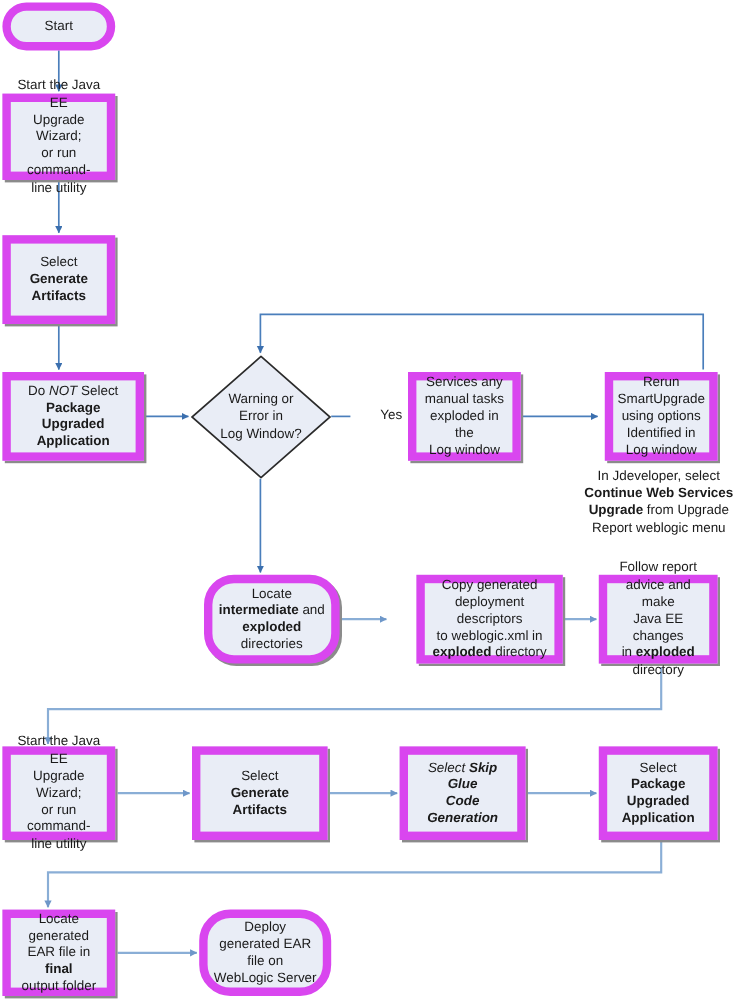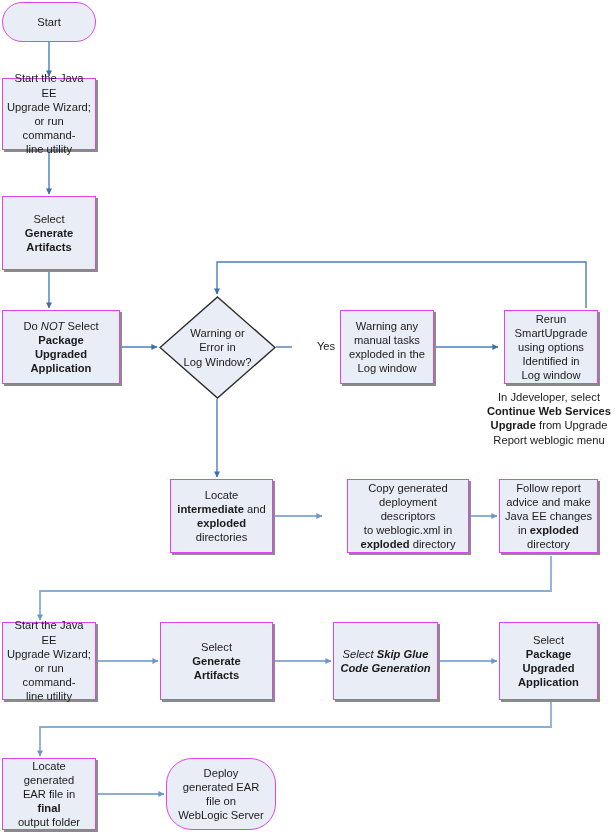--- a/index.html
+++ b/index.html
@@ -25,21 +25,21 @@
     position: absolute;
     left: 0; top: 0;
     width: 615px;
     height: 834px;
     pointer-events: none;
   }
   .node {
     position: absolute;
     box-sizing: border-box;
     background: #e9edf6;
-    border: 1px solid #d946ef;
+    border: 7px solid #d946ef;
     display: flex;
     align-items: center;
     justify-content: center;
     text-align: center;
     font-size: 11.2px;
     line-height: 14.2px;
     color: #1a1a1a;
     padding: 2px 4px;
   }
   .process {
@@ -187,21 +187,21 @@
       <span class="node-text">Warning or</span>
       <span class="node-text">Error in</span>
       <span class="node-text">Log Window?</span>
     </div>
   </div>
 
   <div class="edge-label" style="left:308px; top:340px; width:32px;">Yes</div>
 
   <div class="node process" style="left:340px; top:310px; width:94px; height:74px;">
     <div>
-      <span class="node-text">Warning any</span>
+      <span class="node-text">Services any</span>
       <span class="node-text">manual tasks</span>
       <span class="node-text">exploded in the</span>
       <span class="node-text">Log window</span>
     </div>
   </div>
 
   <div class="node process" style="left:504px; top:310px; width:94px; height:74px;">
     <div>
       <span class="node-text">Rerun</span>
       <span class="node-text">SmartUpgrade</span>
@@ -211,21 +211,21 @@
     </div>
   </div>
 
   <div class="annotation" style="left:483px; top:390px; width:132px;">
     <span class="node-text">In Jdeveloper, select</span>
     <span class="node-text b">Continue Web Services</span>
     <span class="node-text"><span class="b">Upgrade</span><span> from Upgrade</span></span>
     <span class="node-text">Report weblogic menu</span>
   </div>
 
-  <div class="node process" style="left:170px; top:479px; width:103px; height:74px;">
+  <div class="node process" style="left:170px; top:479px; width:113px; height:74px;border-radius:25px;">
     <div>
       <span class="node-text">Locate</span>
       <span class="node-text"><span class="b">intermediate</span><span> and</span></span>
       <span class="node-text b">exploded</span>
       <span class="node-text">directories</span>
     </div>
   </div>
 
   <div class="node process" style="left:324px; top:479px; width:122px; height:74px;margin-left:23px;">
     <div>

